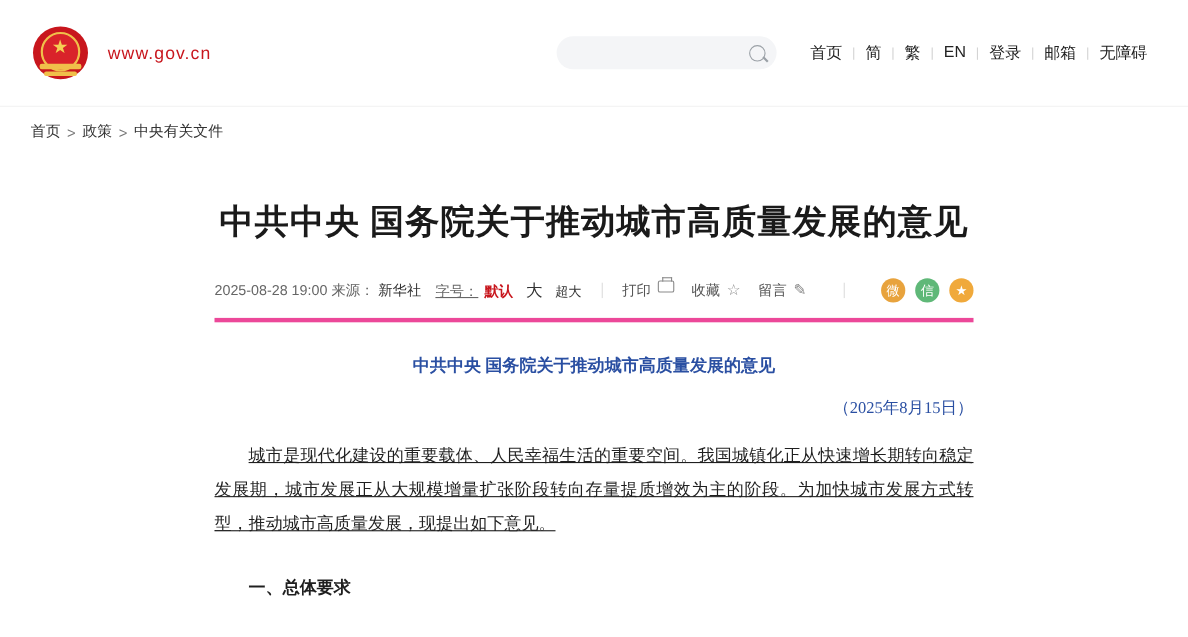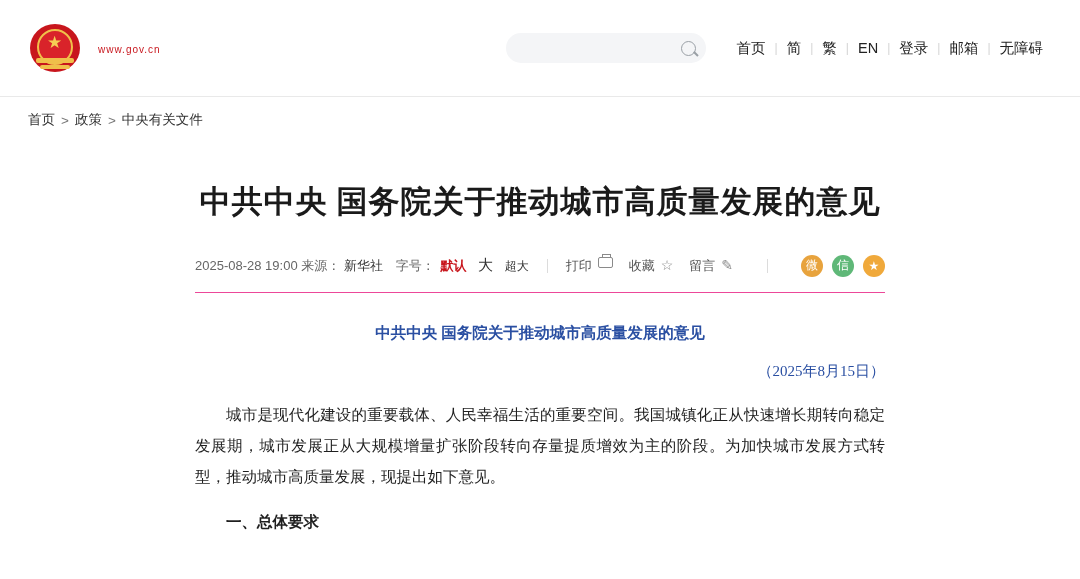--- a/index.html
+++ b/index.html
@@ -66,21 +66,21 @@
   .brand .cn {
     color: #c8161d;
     font-size: 30px;
     font-weight: bold;
     letter-spacing: 1px;
     line-height: 36px;
     white-space: nowrap;
   }
   .brand .url {
     color: #c8161d;
-    font-size: 10px;
+    font-size: 16px;
     letter-spacing: 1px;
     margin-top: 3px;
   }
   .header-right {
     margin-left: auto;
     display: flex;
     align-items: center;
   }
   .search-box {
     width: 200px;
@@ -156,32 +156,32 @@
     margin-top: 38px;
     margin-bottom: 30px;
     font-family: "Liberation Serif", serif;
   }
   .metabar {
     display: flex;
     align-items: center;
     height: 40px;
     font-size: 13px;
     color: #666;
-    border-bottom: 1px solid #ec4899;
+    border-bottom: 4px solid #ec4899;
     padding-bottom: 14px;
   }
   .meta-left { white-space: nowrap; }
   .meta-left .src { color: #333; }
   .meta-center {
     margin-left: auto;
     display: flex;
     align-items: center;
     white-space: nowrap;
   }
-  .fontsize .lab { color: #666; }
+  .fontsize .lab { color: #666; text-decoration: underline; }
   .fontsize .cur { color: #c8161d; font-weight: bold; margin-left: 2px; }
   .fontsize .opt { color: #333; margin-left: 8px; }
   .fontsize .opt.big { font-size: 15px; }
   .fontsize .opt.huge { font-size: 12px; }
   .vline {
     display: inline-block;
     width: 1px; height: 14px;
     background: #dcdcdc;
     margin: 0 18px;
   }
@@ -239,21 +239,22 @@
   }
   .doc-date {
     text-align: right;
     color: #2a4fa2;
     font-size: 15px;
     margin-bottom: 12px;
   }
   .para {
     text-indent: 2em;
     text-align: justify;
-    margin: 0 0 14px 0;
+    margin: 0 0 27px 0;
+    text-decoration: underline;
   }
   .section-head {
     text-indent: 2em;
     font-weight: bold;
     margin: 8px 0 4px 0;
   }
 </style>
 </head>
 <body>
 

